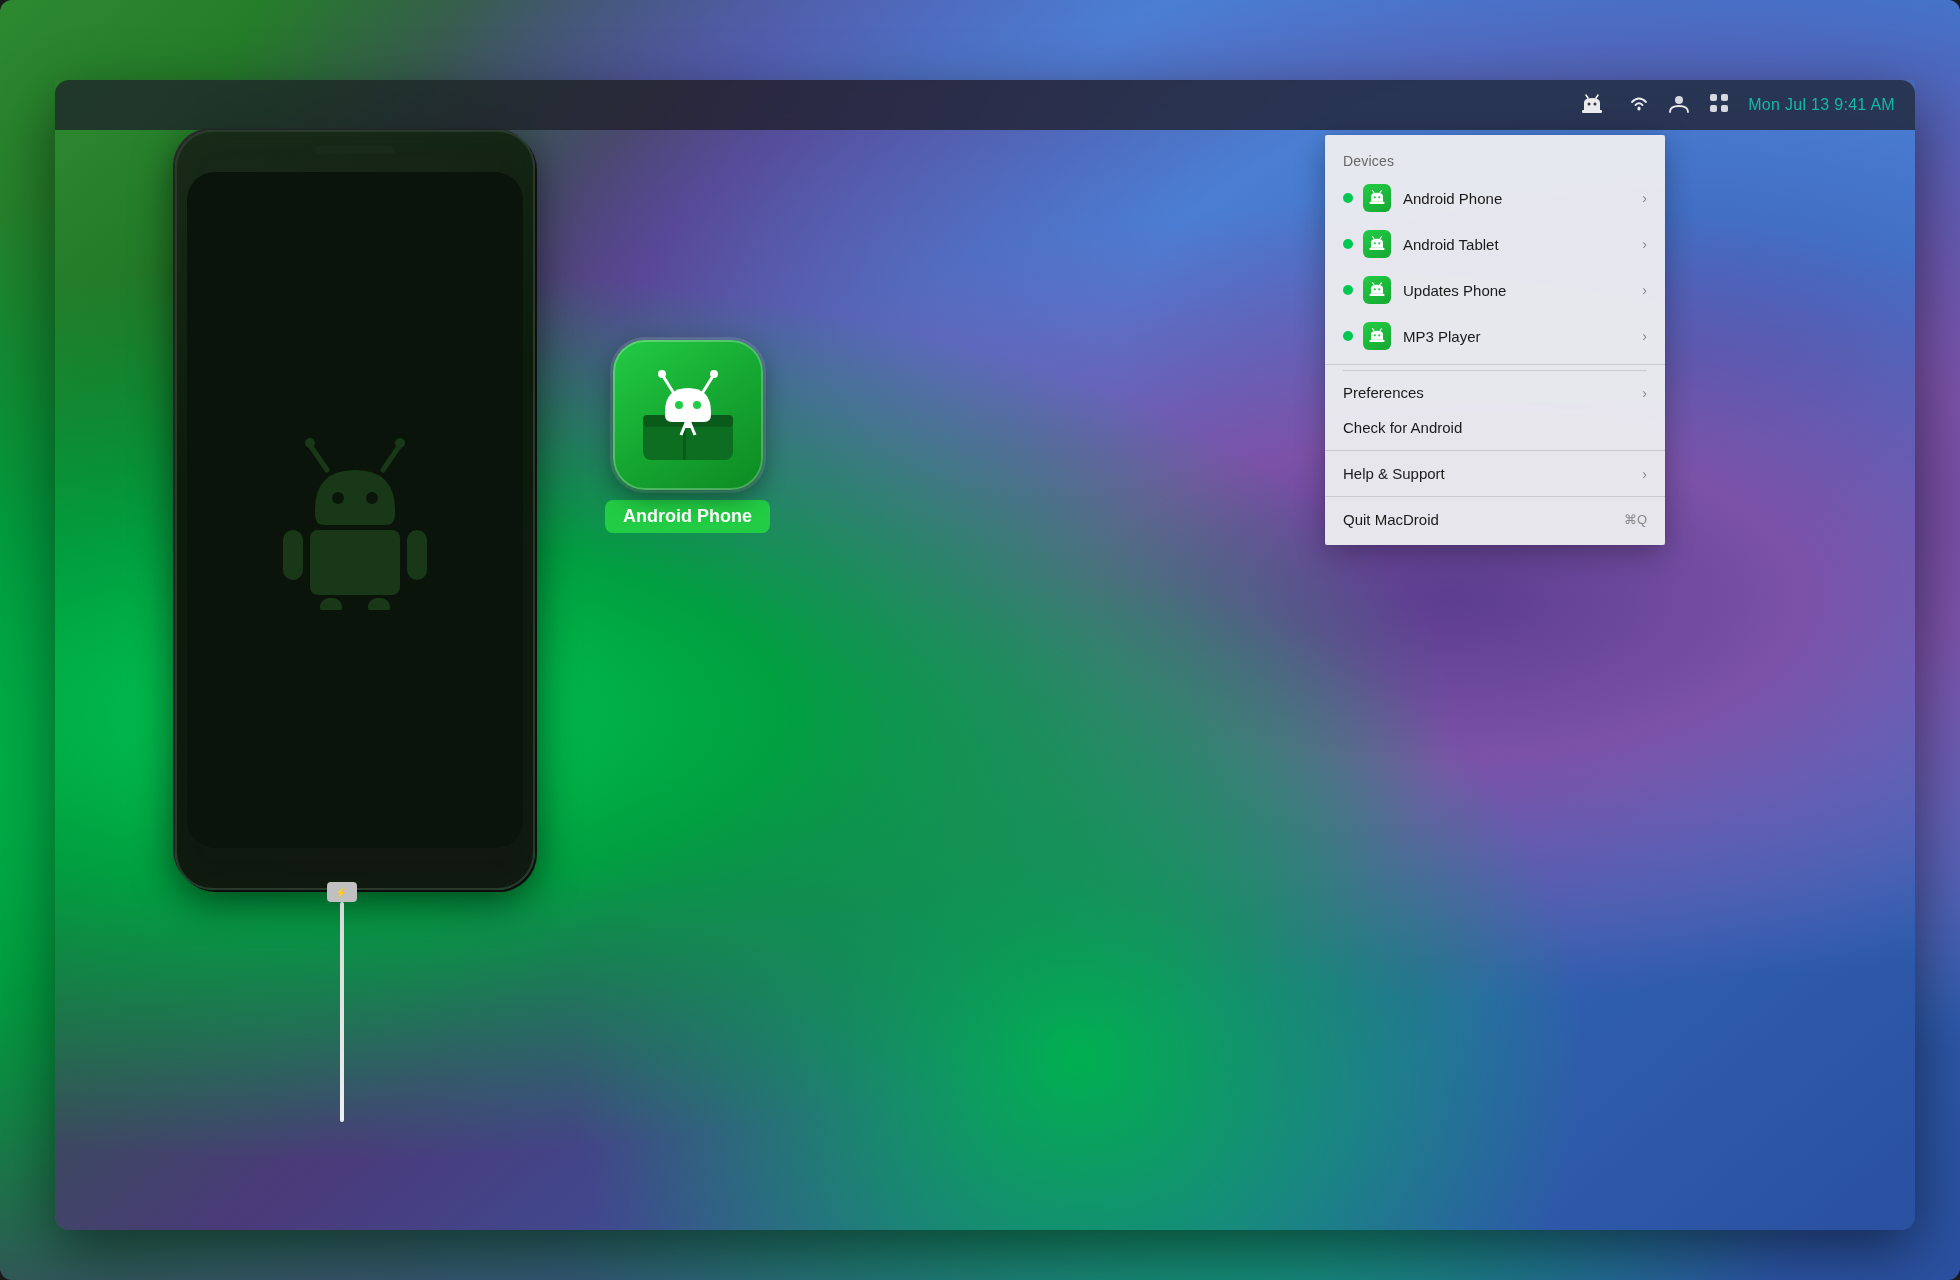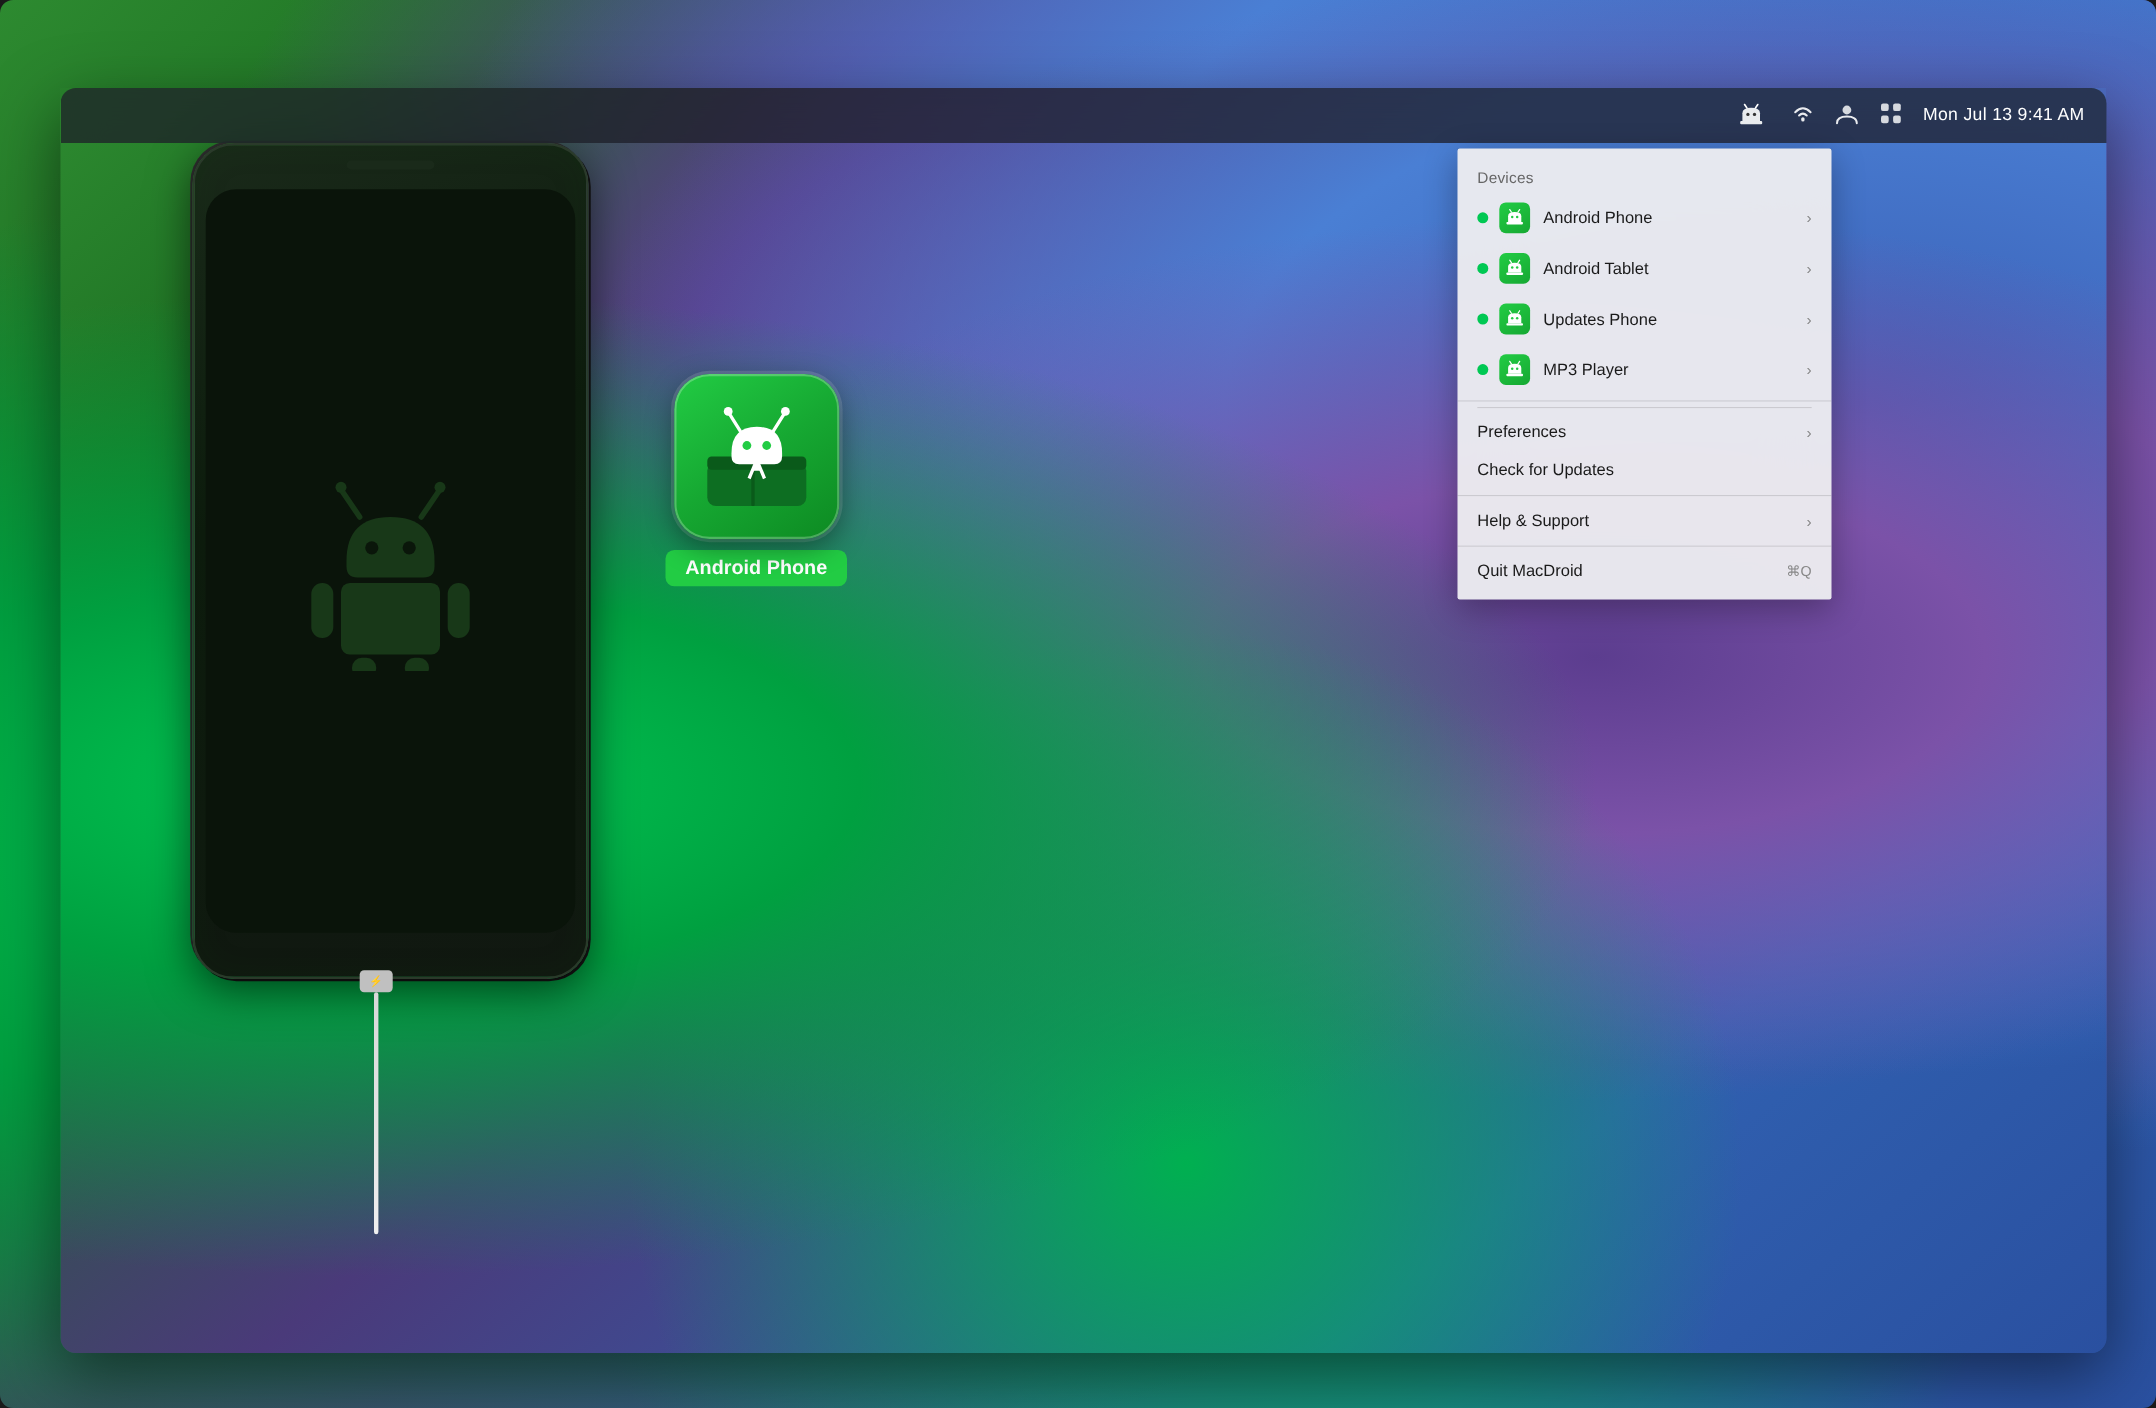--- a/index.html
+++ b/index.html
@@ -87,21 +87,21 @@
     .app-icon-menubar {
       width: 36px;
       height: 36px;
       display: flex;
       align-items: center;
       justify-content: center;
       cursor: pointer;
     }
 
     .top-bar-time {
-      color: #ffffff;
+      color: #14b8a6;
       font-size: 16px;
       font-weight: 500;
       letter-spacing: 0.3px;
     }
 
     
     .phone-container {
       position: absolute;
       top: 50px;
       left: 100px;
@@ -484,21 +484,21 @@
 
 
       <div class="menu-separator-thick"></div>
 
       <div class="menu-item">
         <span class="menu-item-text">Preferences</span>
         <span class="menu-item-chevron">›</span>
       </div>
 
       <div class="menu-item">
-        <span class="menu-item-text">Check for Updates</span>
+        <span class="menu-item-text">Check for Android</span>
       </div>
 
       <div class="menu-divider"></div>
 
       <div class="menu-item">
         <span class="menu-item-text">Help &amp; Support</span>
         <span class="menu-item-chevron">›</span>
       </div>
 
       <div class="menu-divider"></div>

